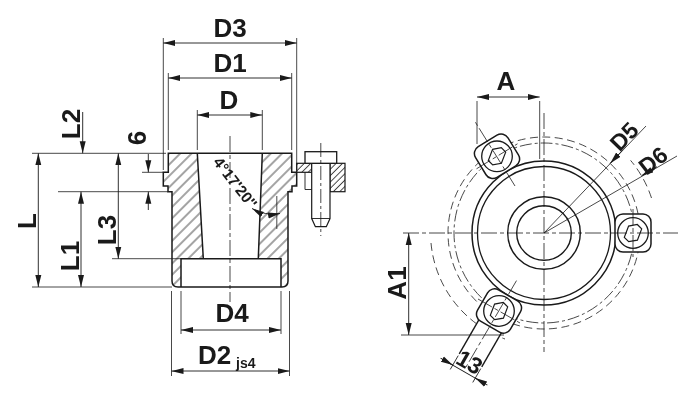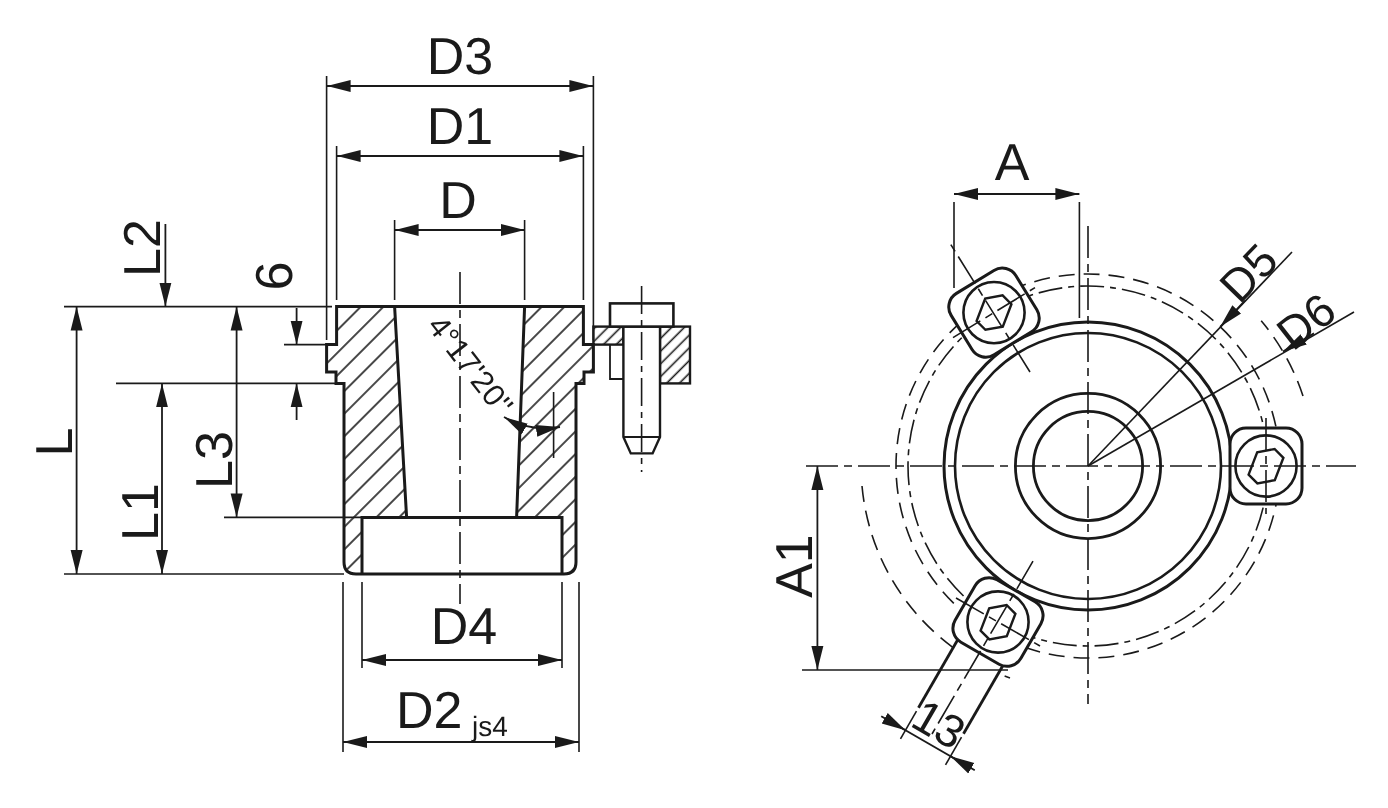--- a/index.html
+++ b/index.html
@@ -1,17 +1,17 @@
 <!DOCTYPE html>
 <html><head>
 <meta charset="utf-8">
 <style>
   html,body{margin:0;padding:0;background:#ffffff;}
   .sheet{position:relative;width:694px;height:404px;background:#ffffff;overflow:hidden;
-         font-family:"Liberation Sans", sans-serif;}
+         font-family:"Liberation Sans", sans-serif;font-weight:bold;}
   svg{position:absolute;left:0;top:0;}
   text{fill:#1a1a1a;}
   .dimtxt{font-size:26px;}
   .dimtxt-sm{font-size:23px;}
   .subtxt{font-size:14px;}
   .angtxt{font-size:15.5px;}
 </style>
 </head>
 <body>
 

